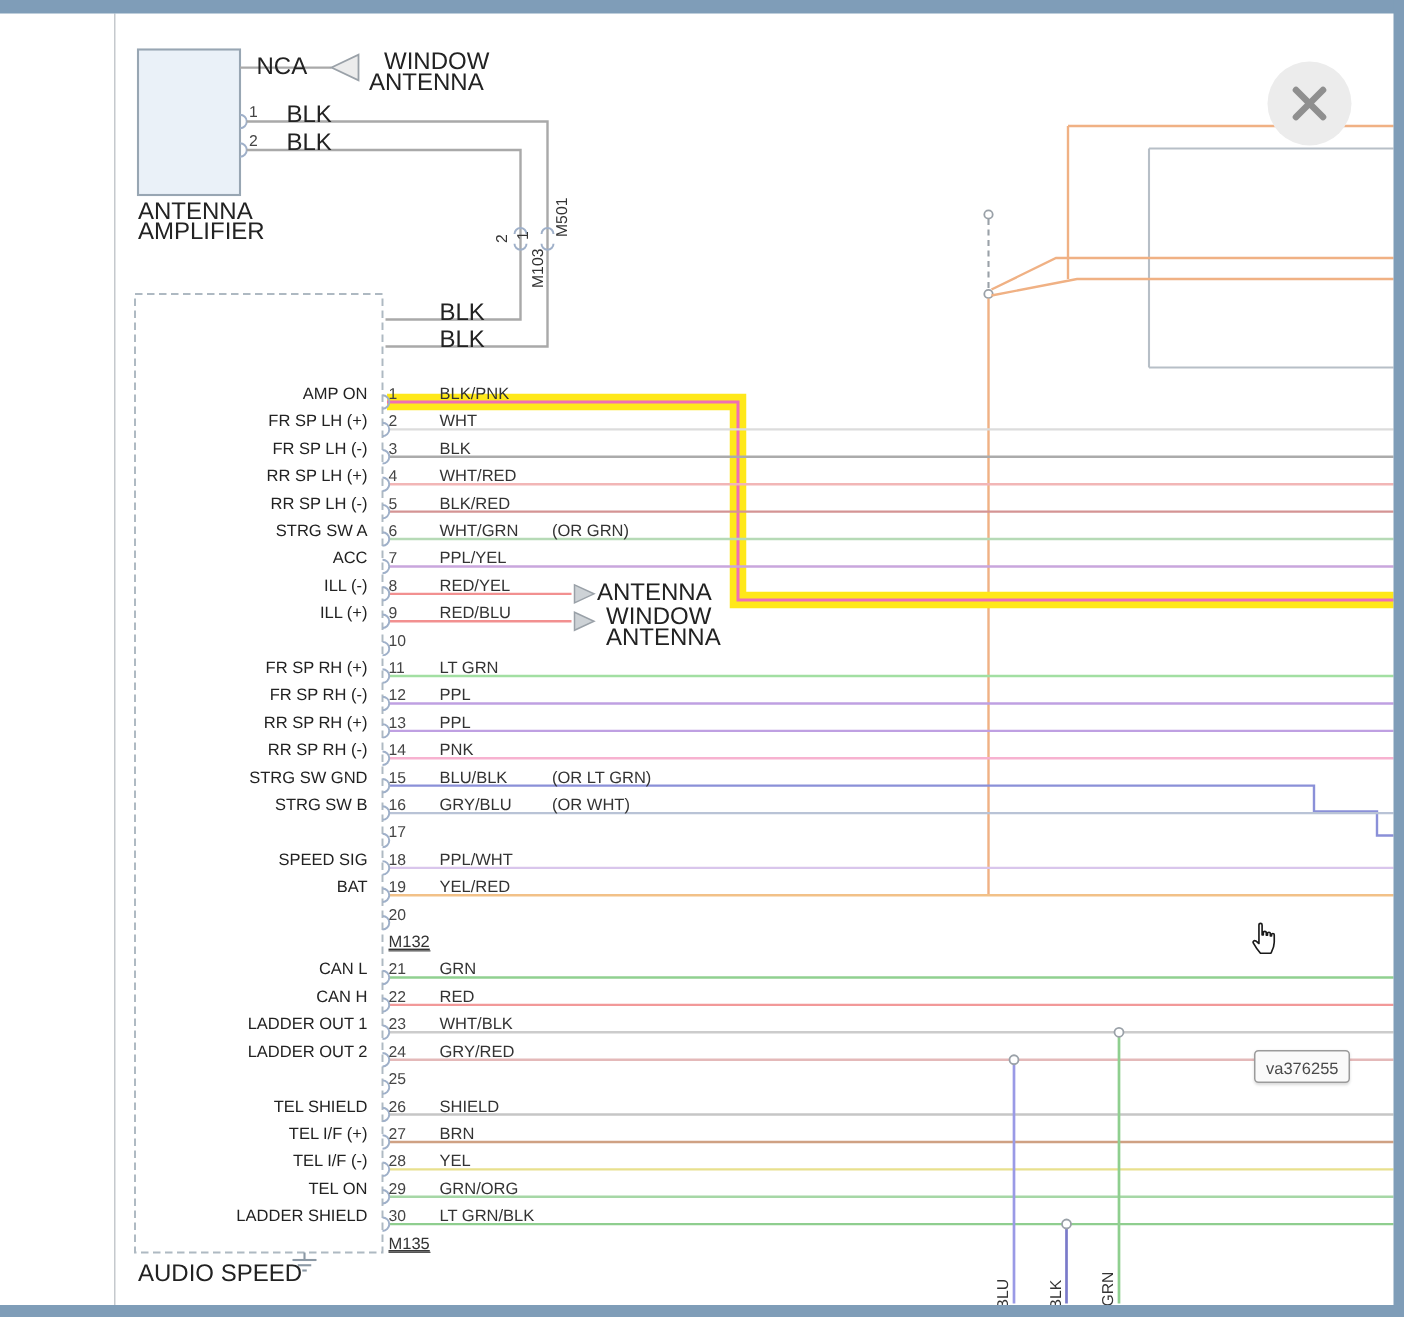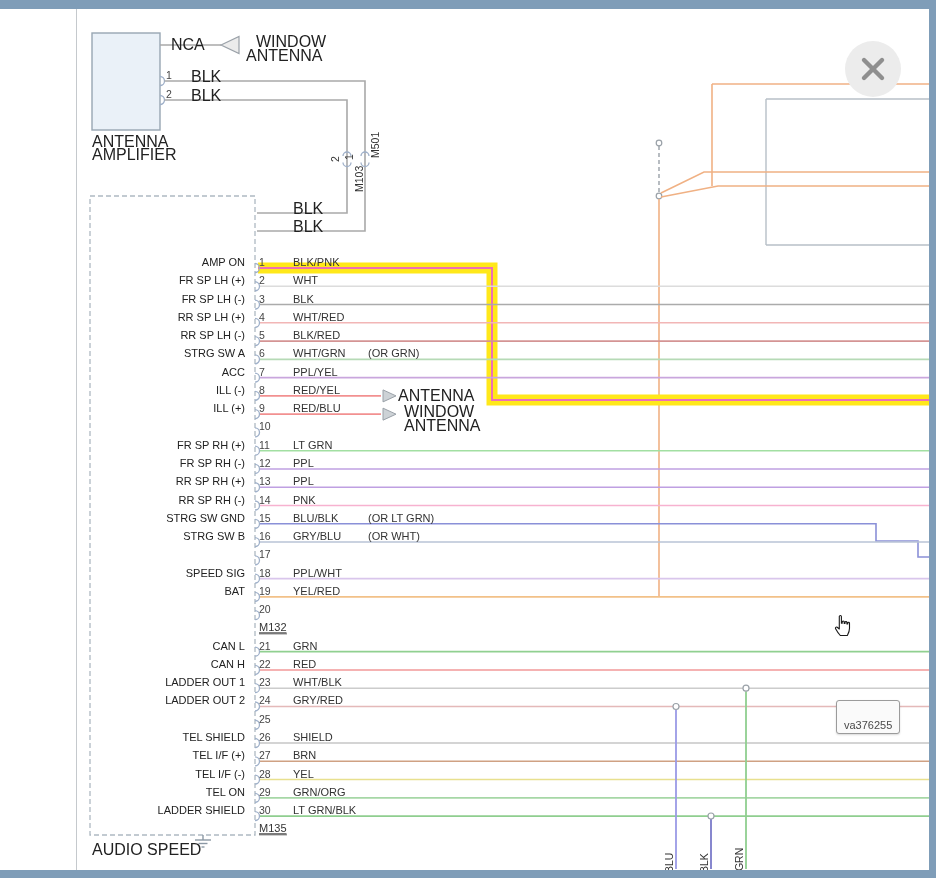--- a/index.html
+++ b/index.html
@@ -28,21 +28,21 @@
   .vtext{position:absolute;font-size:10.5px;color:#333;white-space:nowrap;
          transform:rotate(-90deg);transform-origin:0 0;z-index:3;}
 
   #close-button{
     position:absolute;left:845px;top:41px;width:56px;height:56px;border-radius:50%;
     background:#ececec;z-index:11;cursor:pointer;display:flex;align-items:center;justify-content:center;
   }
   #tooltip{
     position:absolute;left:836px;top:700px;z-index:12;
     font-size:11px;color:#4a4a4a;background:#fafafa;border:1px solid #9b9b9b;
-    border-radius:3px;padding:18px 7px 2px;box-shadow:0 1px 2px rgba(0,0,0,0.15);white-space:nowrap;
+    border-radius:3px;padding:6px 7px 2px;box-shadow:0 1px 2px rgba(0,0,0,0.15);white-space:nowrap;
   }
   #cursor{position:absolute;left:831px;top:611px;z-index:13;pointer-events:none;}
 </style>
 </head>
 <body>
 
 <div id="content">
 
   <svg id="diagram-svg" width="936" height="878" viewBox="0 0 936 878">
     <g id="bg-layer">

